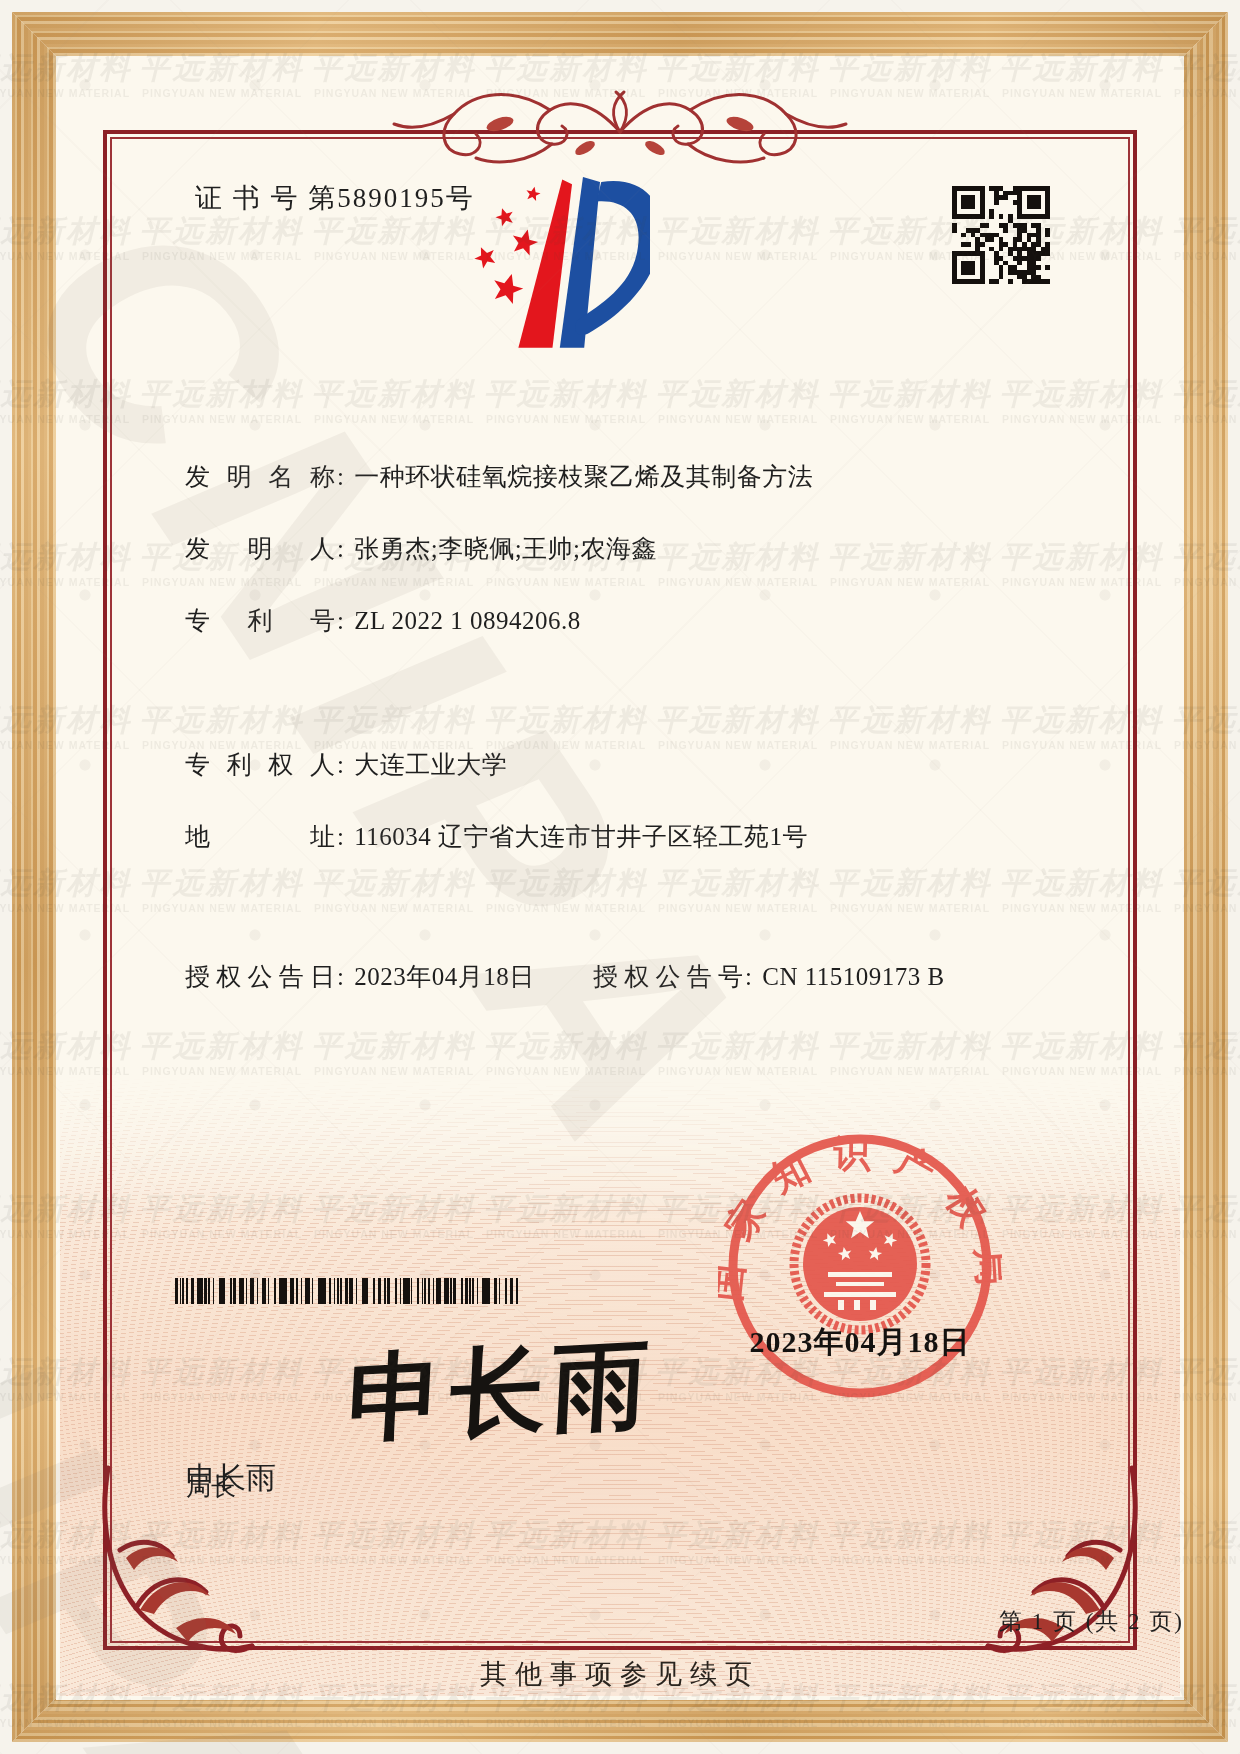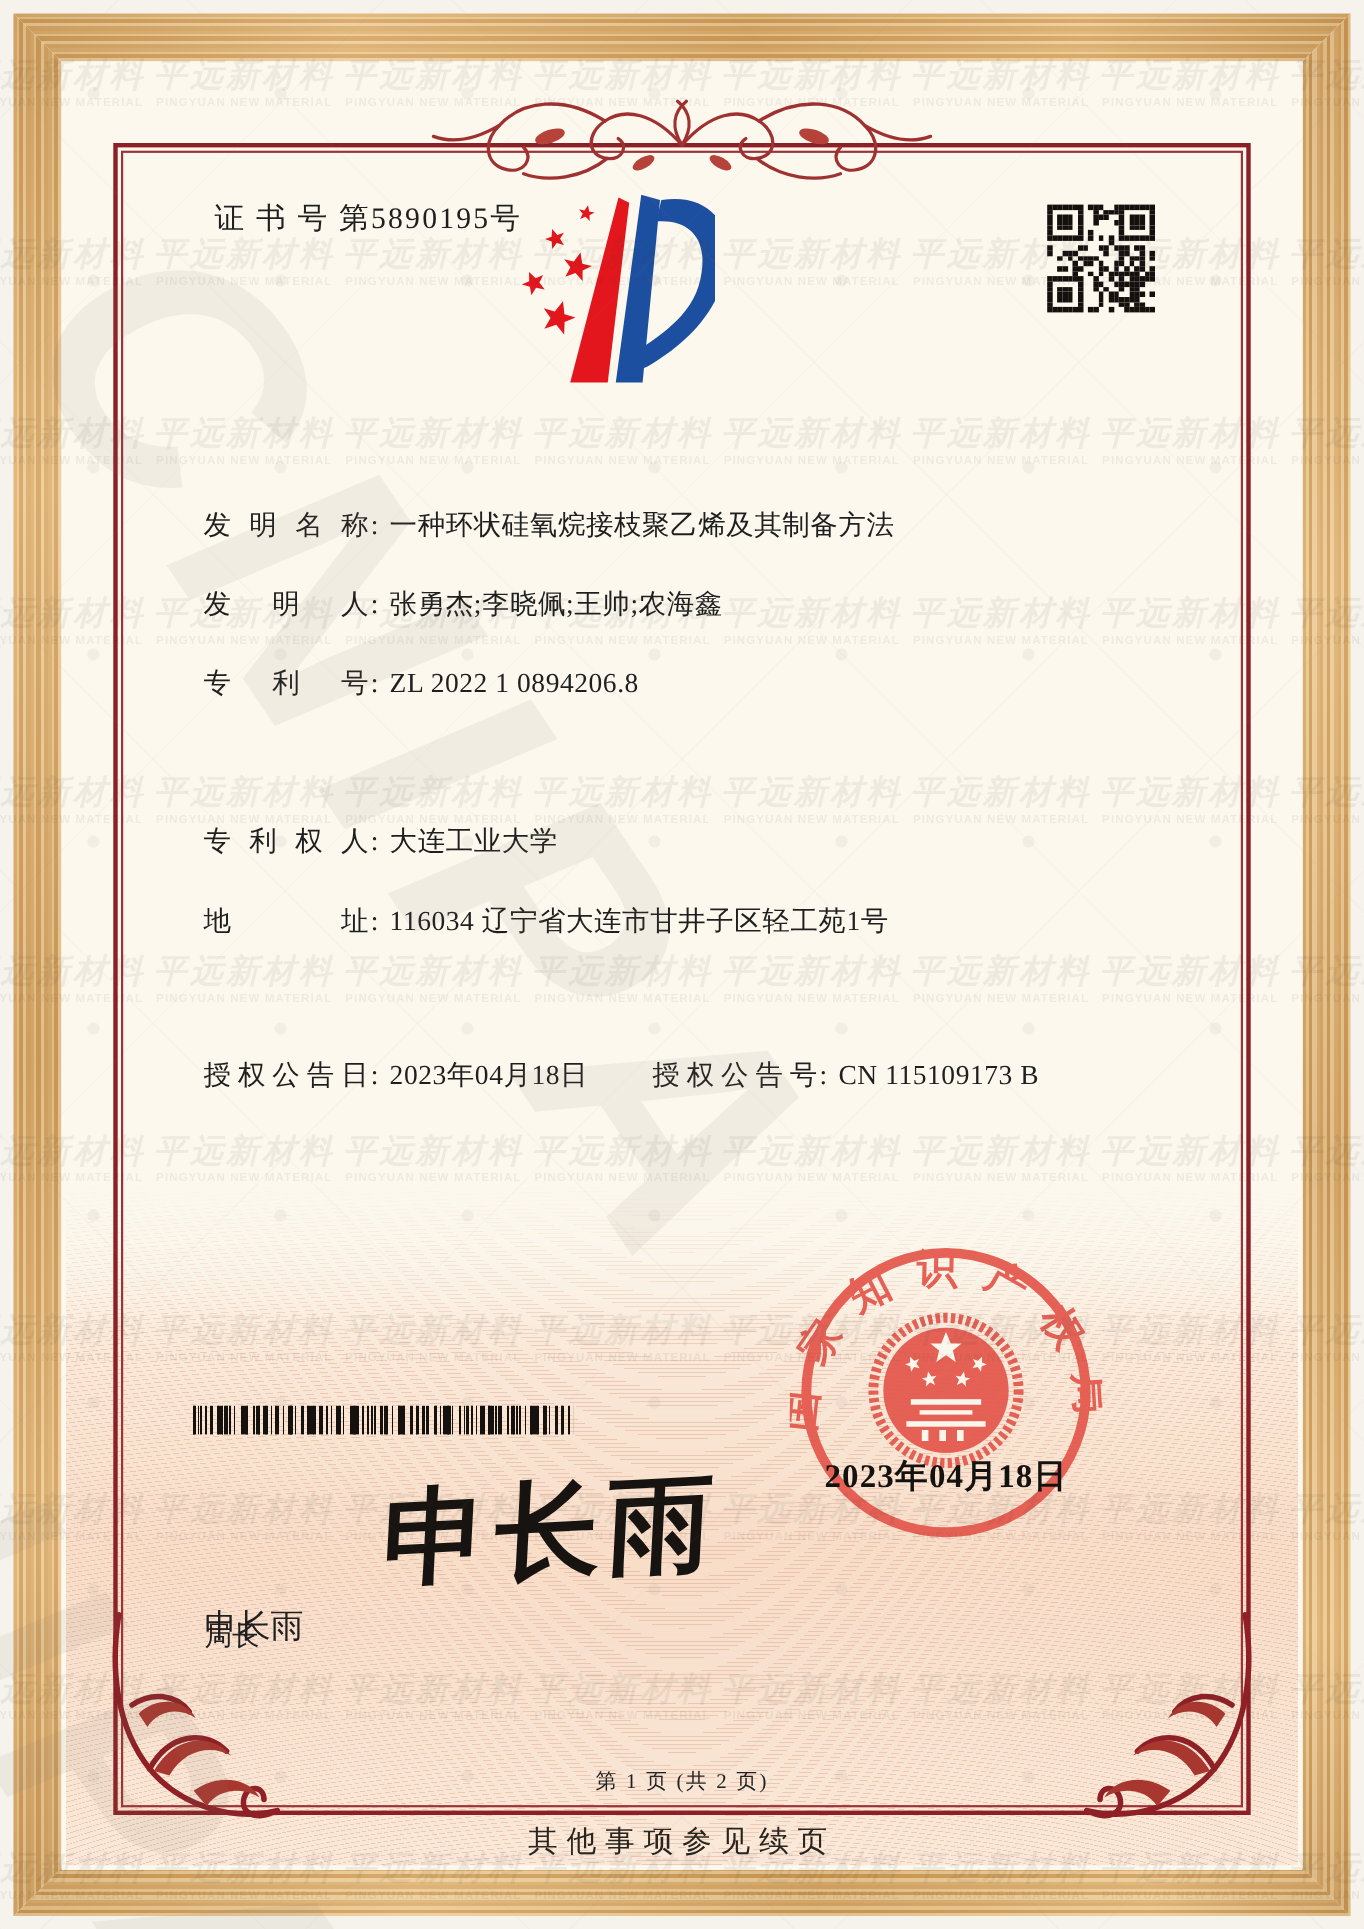--- a/index.html
+++ b/index.html
@@ -54,21 +54,21 @@
      repeating-linear-gradient(90deg,#15110e 0 2px,transparent 2px 5px,#15110e 5px 6px,transparent 6px 11px),
      repeating-linear-gradient(90deg,#15110e 0 3px,transparent 3px 17px,#15110e 17px 19px,transparent 19px 29px),
      repeating-linear-gradient(90deg,transparent 0 7px,#15110e 7px 9px,transparent 9px 23px,#15110e 23px 28px,transparent 28px 41px);}
   .signer-title{position:absolute;left:130px;top:1414px;font-size:25px;font-family:Liberation Serif, serif;}
   .signer-name{position:absolute;left:130px;top:1402px;font-size:30px;font-family:"Liberation Sans","DejaVu Sans",sans-serif;}
   .signature{position:absolute;left:292px;top:1272px;width:330px;font-size:96px;color:#161310;
      transform:rotate(-3deg) skewX(-6deg);letter-spacing:6px;font-weight:bold;}
   .seal{position:absolute;left:662px;top:1068px;width:284px;height:284px;opacity:.93;}
   .sealdate{position:absolute;left:662px;top:1266px;width:284px;text-align:center;
      font-size:30px;font-weight:bold;color:#141210;letter-spacing:1px;}
-  .pageno{position:absolute;left:0;right:0;top:1550px;text-align:center;font-size:19px;letter-spacing:2px;font-family:Liberation Serif, serif;}
+  .pageno{position:absolute;left:0;right:0;top:1550px;text-align:right;font-size:23px;letter-spacing:2px;font-family:Liberation Serif, serif;}
   .note{position:absolute;left:0;right:0;top:1600px;text-align:center;font-size:27px;letter-spacing:8px;color:#2a241e;}
   
   .grid-overlay{position:absolute;inset:0;pointer-events:none;opacity:.55;
     background:
      repeating-linear-gradient(45deg,rgba(150,140,128,.07) 0 1.5px,transparent 1.5px 170px),
      repeating-linear-gradient(-45deg,rgba(150,140,128,.07) 0 1.5px,transparent 1.5px 170px),
      radial-gradient(circle 6px at 85px 85px,rgba(140,130,118,.16) 0 5px,transparent 6px);
     background-size:auto,auto,170px 170px;}
   .wm-layer{position:absolute;inset:0;pointer-events:none;}
   .wm-tile{position:absolute;width:168px;text-align:center;color:rgba(70,62,54,.075);}

